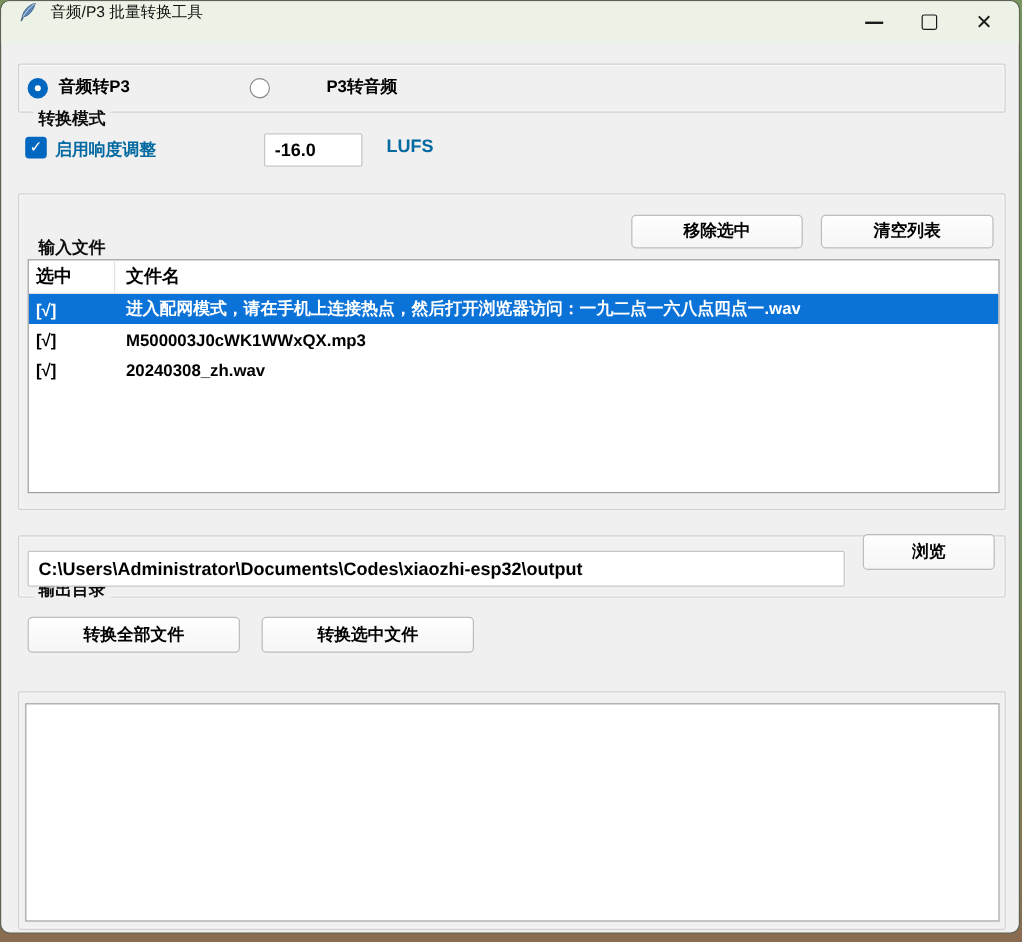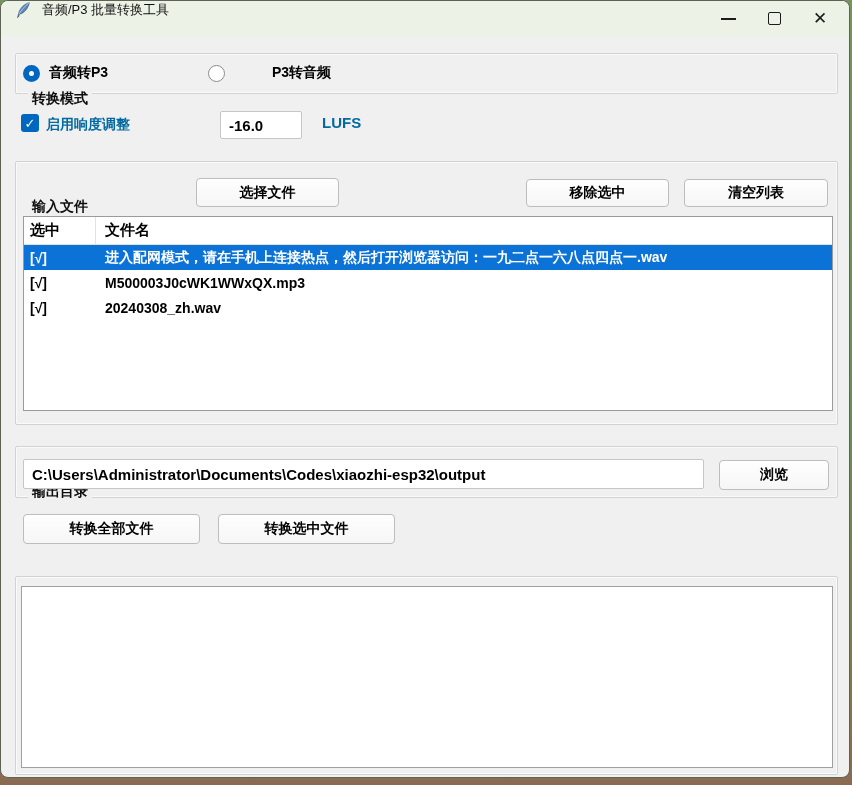--- a/index.html
+++ b/index.html
@@ -141,23 +141,20 @@
   </div>
   <span class="plain-label" style="left:45px; top:115px;">启用响度调整</span>
   <div class="entry" style="left:219px; top:110px; width:82px; height:28px;">
     <span>-16.0</span>
   </div>
   <span class="plain-label" style="left:321px; top:113px; font-size:15px;">LUFS</span>
 
   <div class="gbox" style="left:14px; top:160px; width:823px; height:264px;">
     <span class="gbox-label">输入文件</span>
   </div>
-  <button class="btn" style="left:195px; top:177px; width:143px; height:29px;">
-    <span>选择文件</span>
-  </button>
   <button class="btn" style="left:525px; top:178px; width:143px; height:28px;">
     <span>移除选中</span>
   </button>
   <button class="btn" style="left:683px; top:178px; width:144px; height:28px;">
     <span>清空列表</span>
   </button>
 
   <div class="file-table">
     <div class="ft-header">
       <span class="ft-h-col1">选中</span>
@@ -176,21 +173,21 @@
       <span class="c2">20240308_zh.wav</span>
     </div>
   </div>
 
   <div class="gbox" style="left:14px; top:445px; width:823px; height:52px;">
     <span class="gbox-label">输出目录</span>
   </div>
   <div class="entry" style="left:22px; top:458px; width:681px; height:30px;">
     <span>C:\Users\Administrator\Documents\Codes\xiaozhi-esp32\output</span>
   </div>
-  <button class="btn" style="left:718px; top:459px; width:110px; height:30px;">
+  <button class="btn" style="left:718px; top:444px; width:110px; height:30px;">
     <span>浏览</span>
   </button>
 
   <button class="btn" style="left:22px; top:513px; width:177px; height:30px;">
     <span>转换全部文件</span>
   </button>
   <button class="btn" style="left:217px; top:513px; width:177px; height:30px;">
     <span>转换选中文件</span>
   </button>
 

